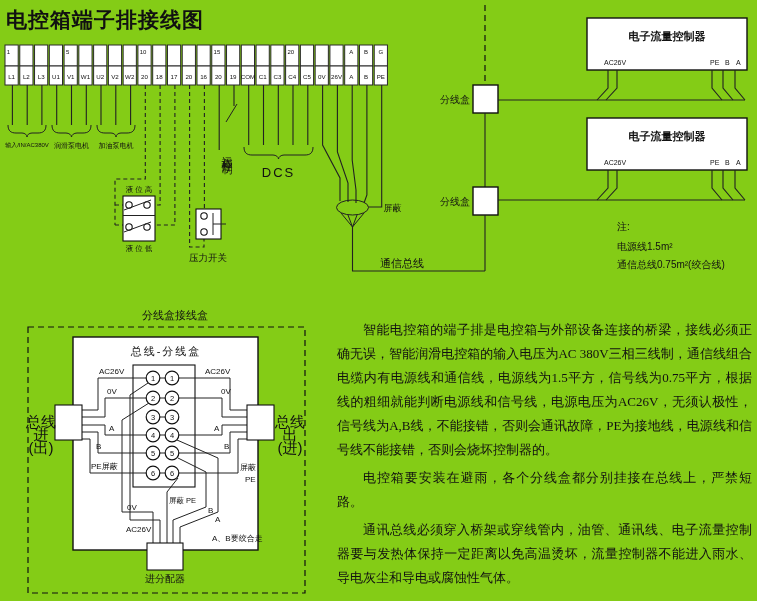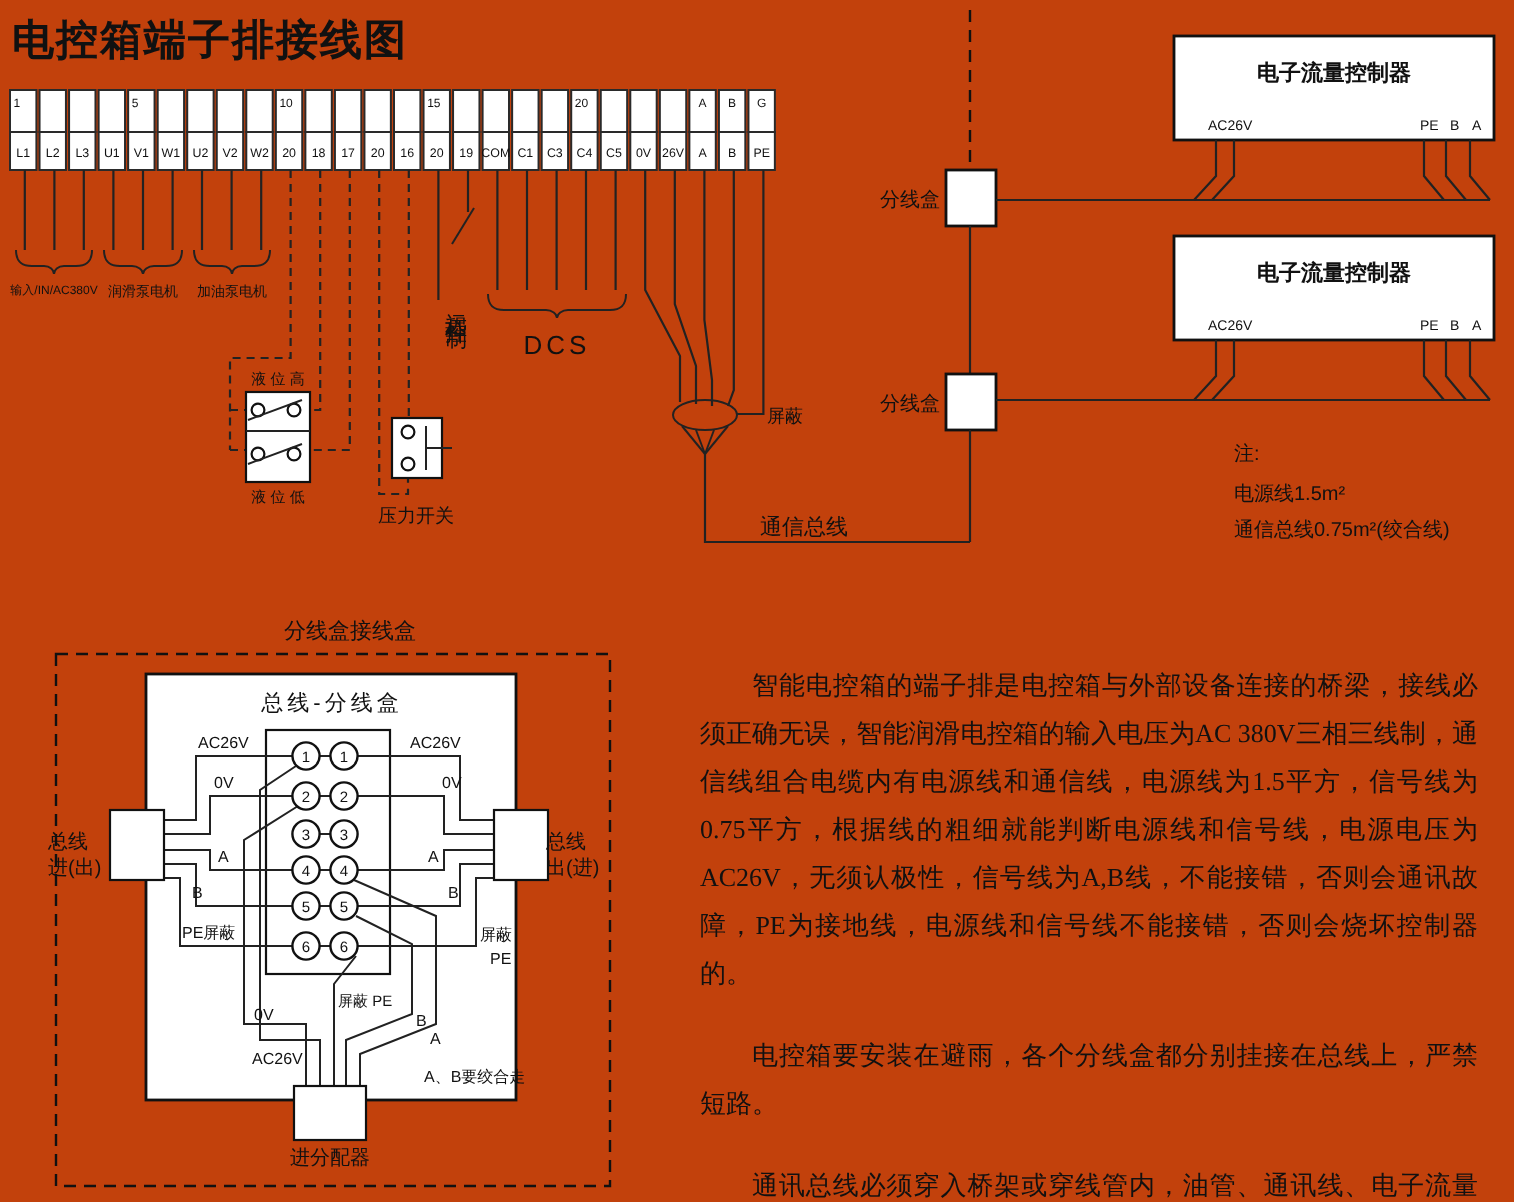--- a/index.html
+++ b/index.html
@@ -1,16 +1,16 @@
 <!DOCTYPE html>
 <html><head>
 <meta charset="utf-8">
 <style>
   html,body{margin:0;padding:0;background:#fff;}
-  #stage{position:relative;width:757px;height:601px;background:#c2410c;overflow:hidden;
+  #stage{position:relative;width:757px;height:601px;background:#84cc16;overflow:hidden;
          font-family:"Liberation Sans","DejaVu Sans",sans-serif;color:#111;}
   #diagram{position:absolute;left:0;top:0;}
   svg text{fill:#111;font-family:"Liberation Sans","DejaVu Sans",sans-serif;}
   .cell{fill:#fff;stroke:#2a2a2a;stroke-width:1;}
   .tnum{font-size:6px;}
   .tlab{font-size:6.2px;}
   .w{stroke:#222;stroke-width:1.1;fill:none;}
   .wt{stroke:#222;stroke-width:1;fill:none;}
   .wd{stroke:#222;stroke-width:1.1;fill:none;stroke-dasharray:4 3;}
   .bx{fill:#fff;stroke:#111;stroke-width:1.4;}
@@ -20,25 +20,25 @@
   .f9{font-size:9px;} .f95{font-size:9.5px;} .f10{font-size:10px;} .f11{font-size:11px;}
   .f13{font-size:13px;letter-spacing:2px;}
   .bold{font-weight:bold;}
   .mid{text-anchor:middle;}
   .end{text-anchor:end;}
   #page-title{position:absolute;left:6px;top:6px;font-size:21px;font-weight:bold;
               letter-spacing:1px;}
   #remote-label{position:absolute;left:219px;top:148px;width:16px;height:64px;
                 writing-mode:vertical-rl;text-orientation:upright;font-size:11px;
                 letter-spacing:2px;line-height:16px;}
-  .buslab{position:absolute;width:34px;font-size:10px;line-height:13px;}
+  .buslab{position:absolute;width:34px;text-align:center;font-size:15px;line-height:13px;}
   #bus-in{left:24px;top:415px;}
   #bus-out{left:273px;top:415px;}
   #paragraphs{position:absolute;left:333px;top:314px;width:423px;}
-  #paragraphs p{margin:17px;text-indent:2em;font-size:13px;line-height:24px;
+  #paragraphs p{margin:4px;text-indent:2em;font-size:13px;line-height:24px;
                 text-align:justify;font-family:"Liberation Serif","DejaVu Serif",serif;}
 </style>
 </head>
 <body>
 
 <div id="stage">
 
   <div id="page-title">电控箱端子排接线图</div>
 
   <svg id="diagram" width="757" height="601" viewBox="0 0 757 601">

